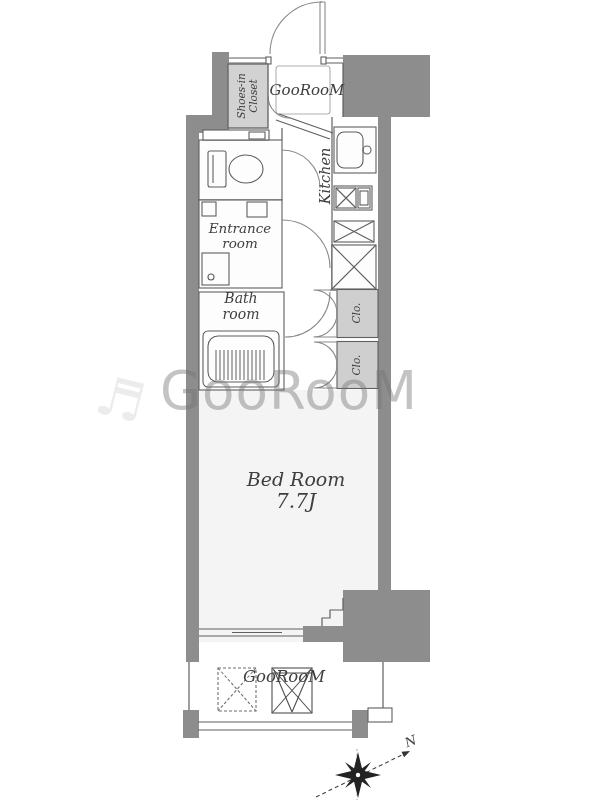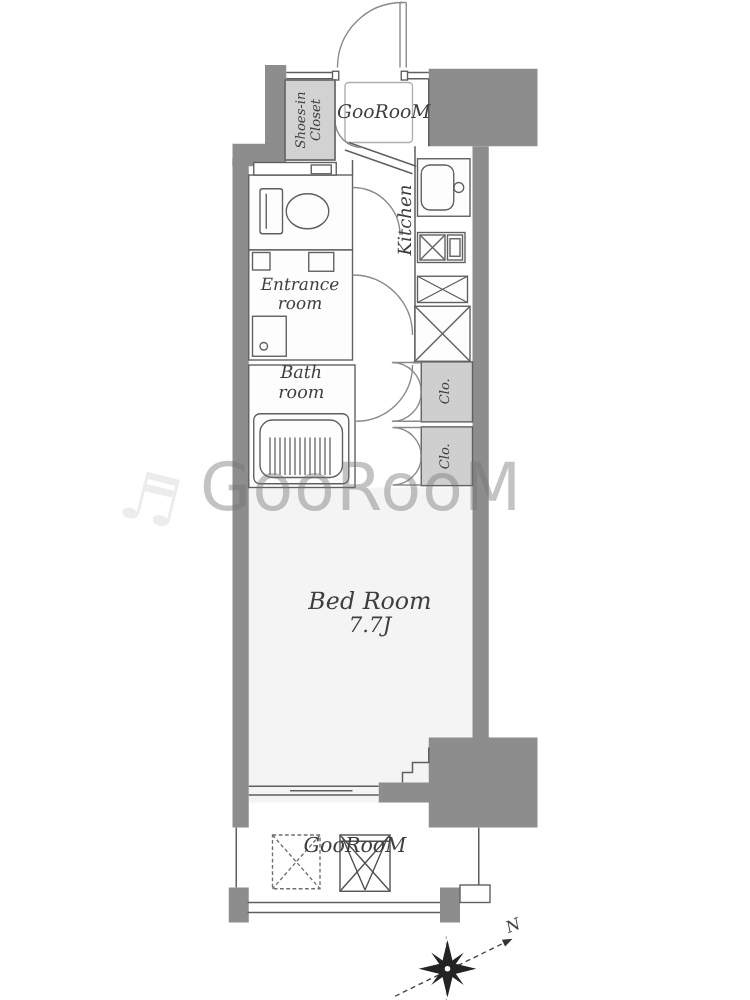--- a/index.html
+++ b/index.html
@@ -180,21 +180,21 @@
     <span>Bath</span>
     <span>room</span>
   </div>
 
   <div class="lbl rot" style="left:357px;top:313px;font-size:10.5px;">Clo.</div>
 
   <div class="lbl rot" style="left:357px;top:365px;font-size:10.5px;">Clo.</div>
 
   <div class="lbl" style="left:296px;top:491px;">
     <span style="font-size:19px;">Bed Room</span>
-    <span style="font-size:17px;">7.7J</span>
+    <span style="font-size:20px;">7.7J</span>
   </div>
 
   <div class="lbl" style="left:284px;top:677px;font-size:16.5px;">GooRooM</div>
 
   <div class="lbl" id="north-label" style="left:411px;top:742px;">N</div>
 
   <div id="watermark-glyph">♬</div>
   <div id="watermark">GooRooM</div>
 
 </div>

